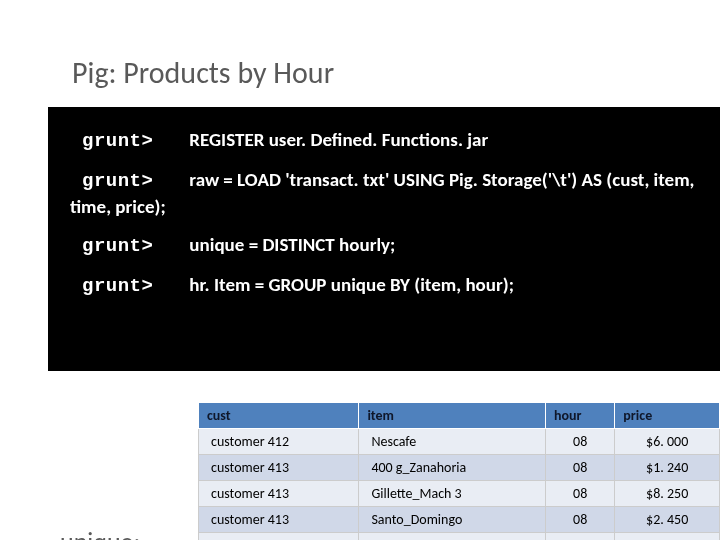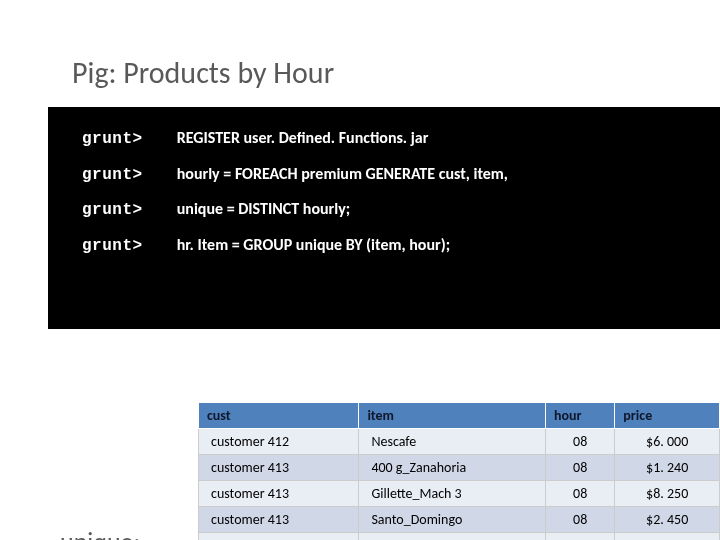--- a/index.html
+++ b/index.html
@@ -15,21 +15,21 @@
     font-size: 30px;
     color: #595959;
     padding: 18px 0 0 36px;
     font-weight: 400;
   }
   .terminal {
     background: #000;
     color: #fff;
     margin: 16px 24px 0 24px;
     padding: 8px 10px 60px 10px;
-    font-size: 16px;
+    font-size: 19px;
     line-height: 1.35;
     font-weight: 700;
   }
   .terminal .prompt {
     font-family: "Courier New", monospace;
     letter-spacing: 0.5px;
   }
   .terminal .line { display: block; }
   .table-wrap {
     position: absolute;
@@ -66,21 +66,21 @@
     text-align: right;
   }
 </style>
 </head>
 <body>
 
 <h1 class="title">Pig: Products by Hour</h1>
 
 <div class="terminal" id="terminal">
     <span class="line"><span class="prompt">grunt&gt;  </span><span>REGISTER user. Defined. Functions. jar</span></span>
-    <span class="line"><span class="prompt">grunt&gt;  </span><span>hourly = FOREACH premium GENERATE cust, item,</span></span>
+    <span class="line"><span class="prompt">grunt&gt;  </span><span>raw = LOAD 'transact. txt' USING Pig. Storage('\t') AS (cust, item, time, price);</span></span>
     <span class="line"><span class="prompt">grunt&gt;  </span><span>unique = DISTINCT hourly;</span></span>
     <span class="line"><span class="prompt">grunt&gt;  </span><span>hr. Item = GROUP unique BY (item, hour);</span></span>
   </div>
 
 <div class="table-wrap">
   <table>
     <thead>
       <tr>
         <th>cust</th>
         <th>item</th>

